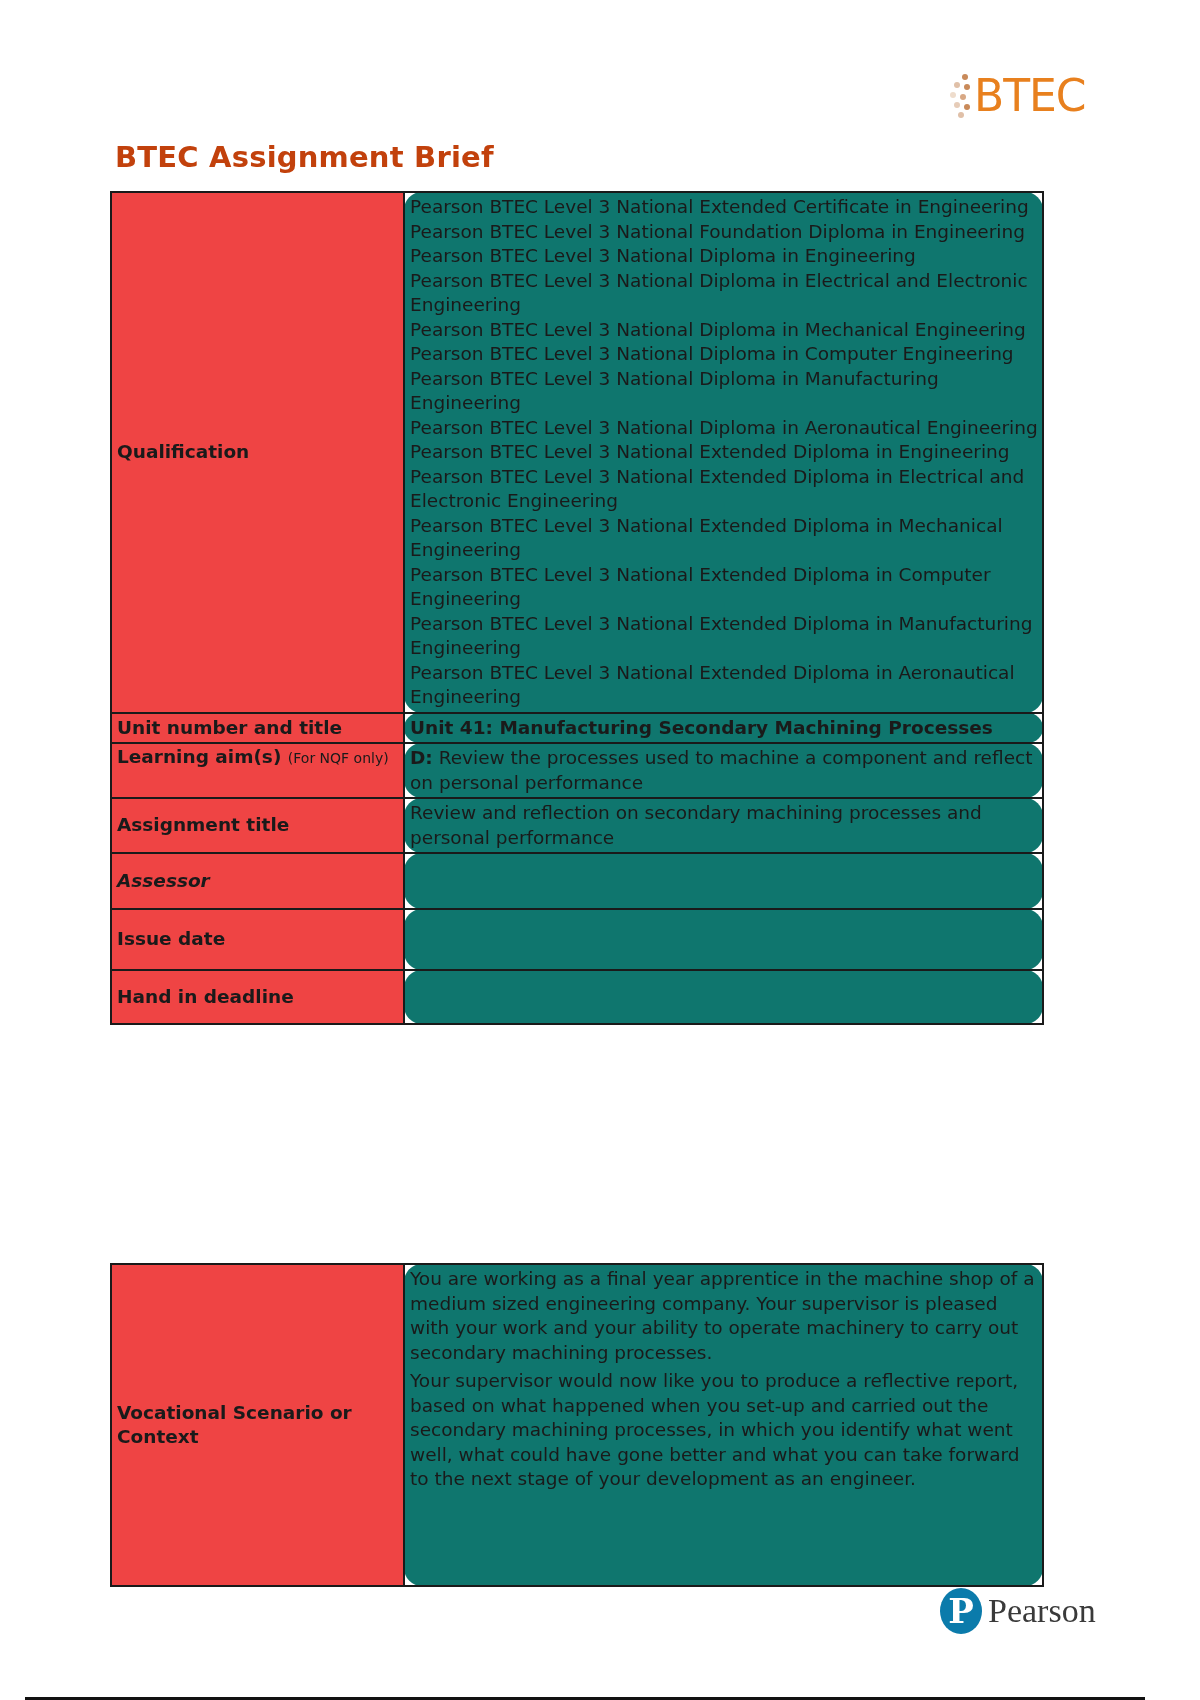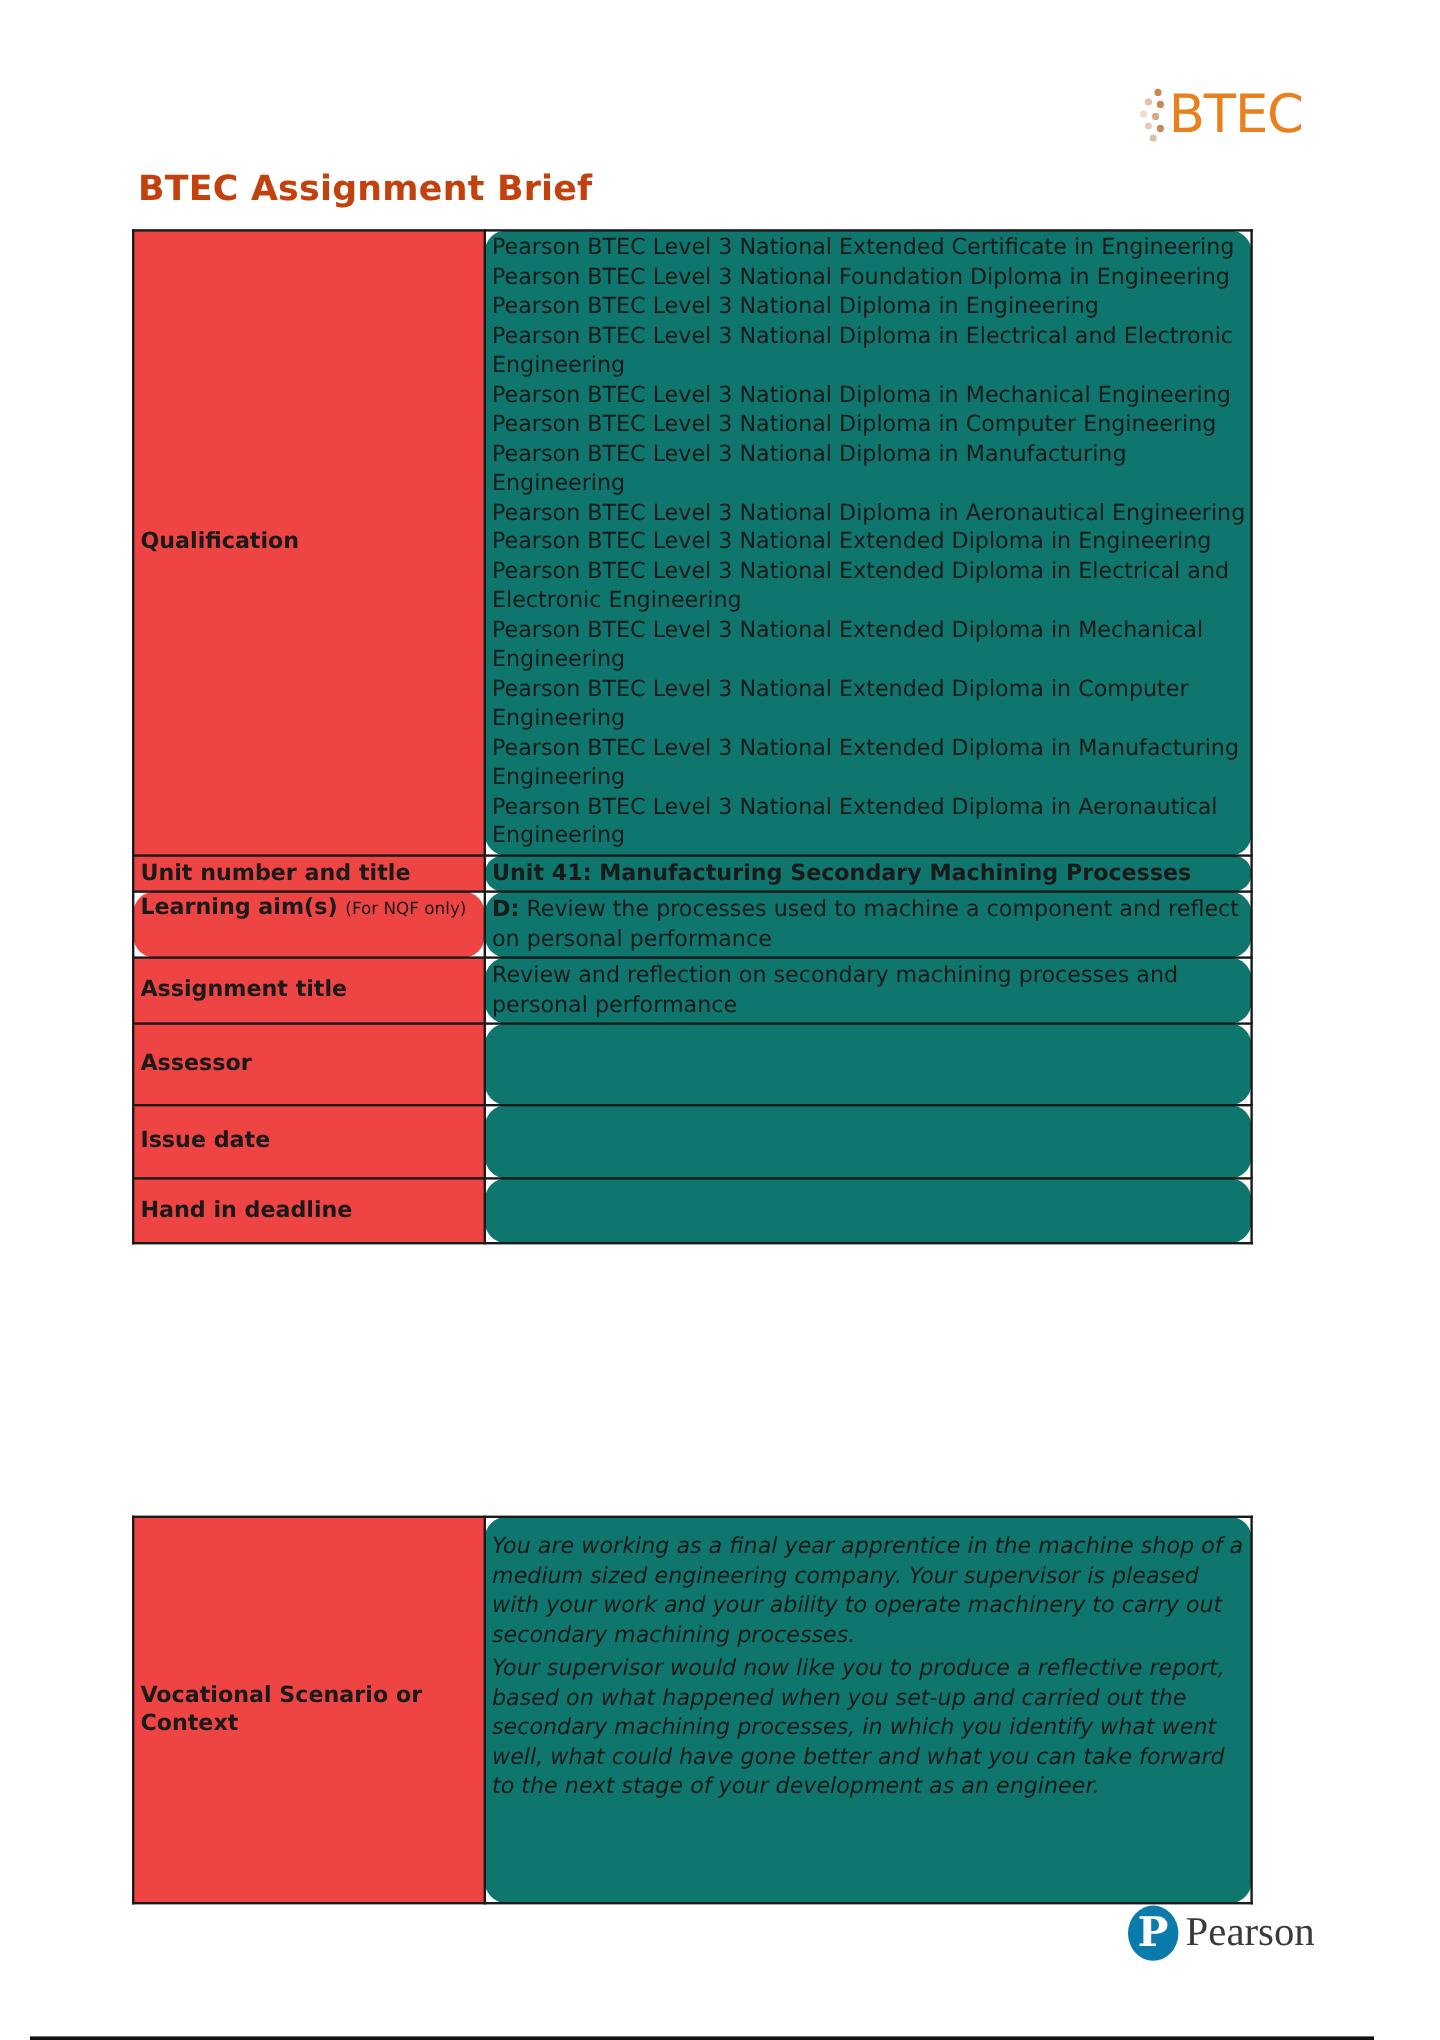--- a/index.html
+++ b/index.html
@@ -67,52 +67,52 @@
       <span class="q-line">Pearson BTEC Level 3 National Extended Diploma in Computer Engineering</span>
       <span class="q-line">Pearson BTEC Level 3 National Extended Diploma in Manufacturing Engineering</span>
       <span class="q-line">Pearson BTEC Level 3 National Extended Diploma in Aeronautical Engineering</span>
     </td>
   </tr>
   <tr>
     <td class="lbl" style="vertical-align:top !important;">Unit number and title</td>
     <td class="val bold">Unit 41: Manufacturing Secondary Machining Processes</td>
   </tr>
   <tr>
-    <td class="lbl" style="vertical-align:top !important; line-height:22px;border-radius:18px;">
+    <td class="lbl" style="vertical-align:top !important; line-height:22px;">
       <span>Learning aim(s)</span>
       <span class="small">(For NQF only)</span>
     </td>
     <td class="val">
       <span class="bold">D:</span><span> Review the processes used to machine a component and reflect on personal performance</span>
     </td>
   </tr>
   <tr>
     <td class="lbl">Assignment title</td>
     <td class="val">Review and reflection on secondary machining processes and personal performance</td>
   </tr>
-  <tr style="height:68px;">
+  <tr style="height:56px;font-style:italic;">
     <td class="lbl">Assessor</td>
     <td class="val"></td>
   </tr>
   <tr style="height:61px;">
     <td class="lbl">Issue date</td>
     <td class="val"></td>
   </tr>
   <tr style="height:54px;padding-left:12px;">
     <td class="lbl">Hand in deadline</td>
     <td class="val"></td>
   </tr>
 </tbody>
   </table>
 
 <table class="brief" style="top:1263px;">
   <tbody>
       <tr style="height:322px;">
     <td class="lbl" style="vertical-align:middle !important;">Vocational Scenario or Context</td>
-    <td class="val" style="padding-top:12px;font-style:italic;">
+    <td class="val" style="padding-top:2px;">
       <span class="para">You are working as a final year apprentice in the machine shop of a medium sized engineering company. Your supervisor is pleased with your work and your ability to operate machinery to carry out secondary machining processes.</span>
       <span class="para">Your supervisor would now like you to produce a reflective report, based on what happened when you set-up and carried out the secondary machining processes, in which you identify what went well, what could have gone better and what you can take forward to the next stage of your development as an engineer.</span>
     </td>
   </tr>
 </tbody>
   </table>
 
 <div class="pearson">
   <div class="p-circle">P</div>
   <span class="p-word">Pearson</span>

